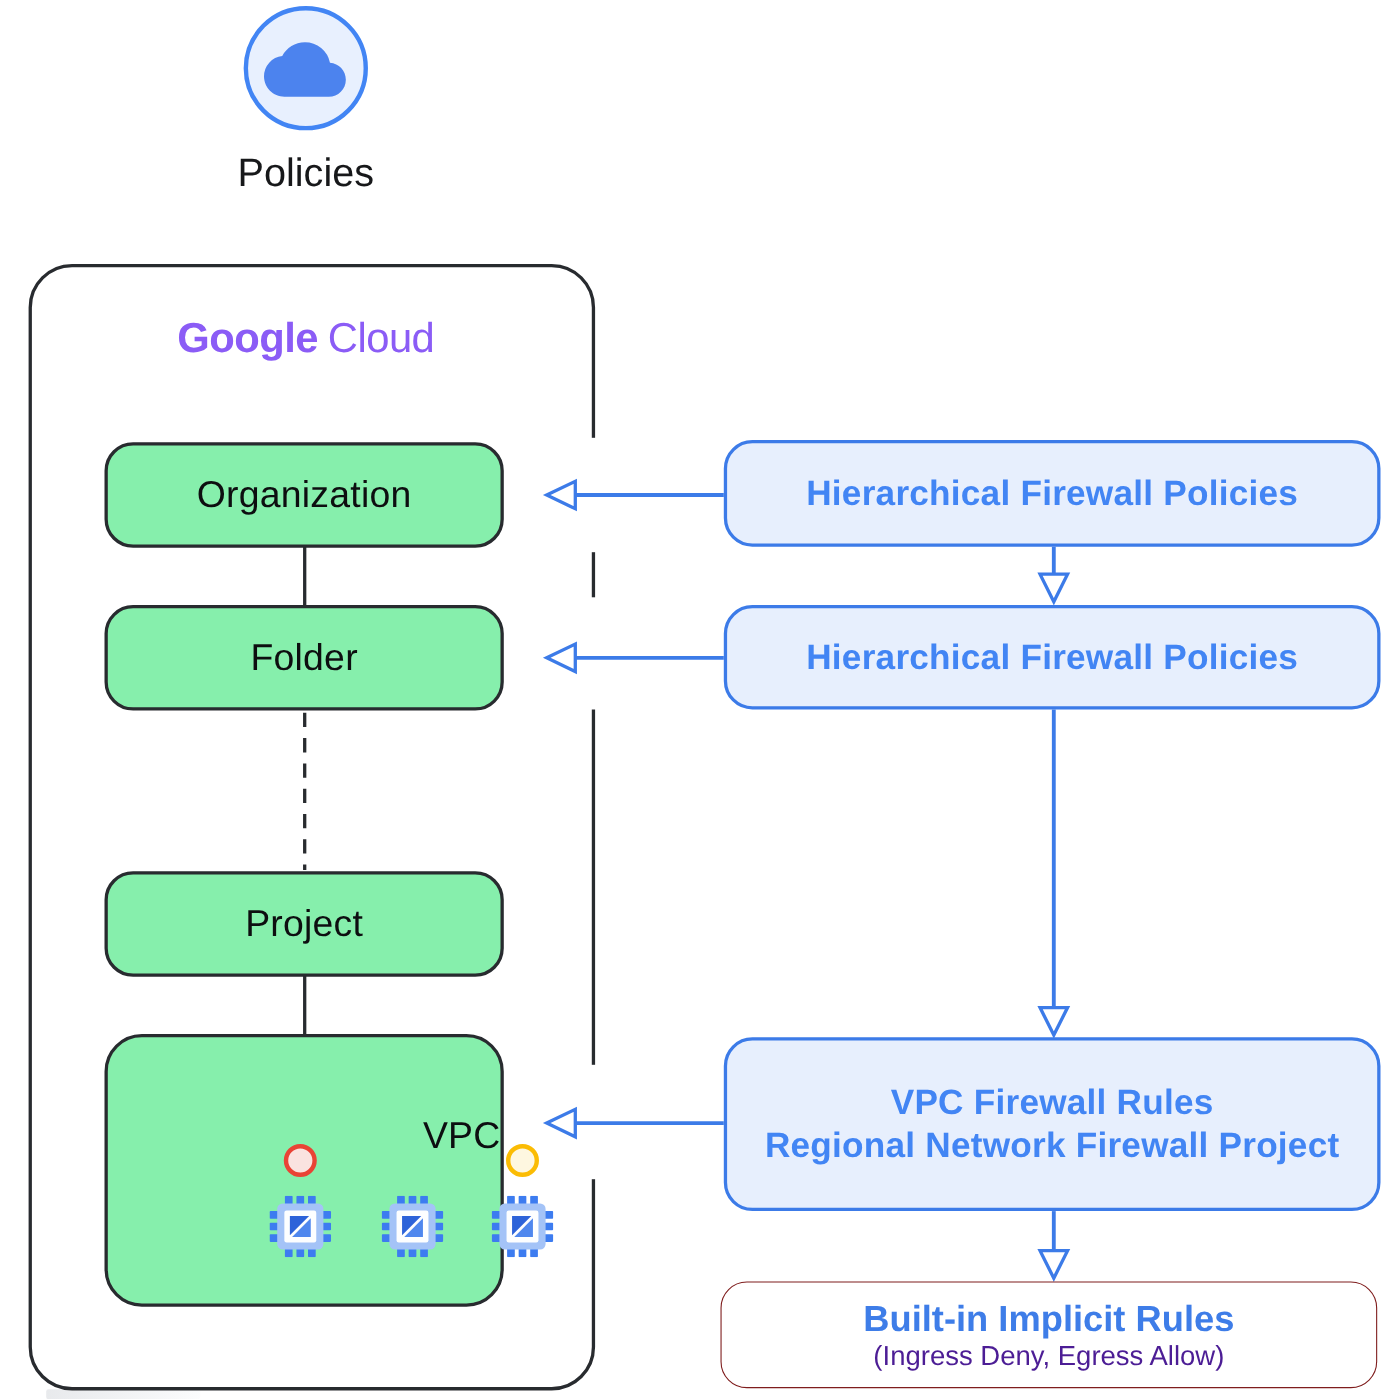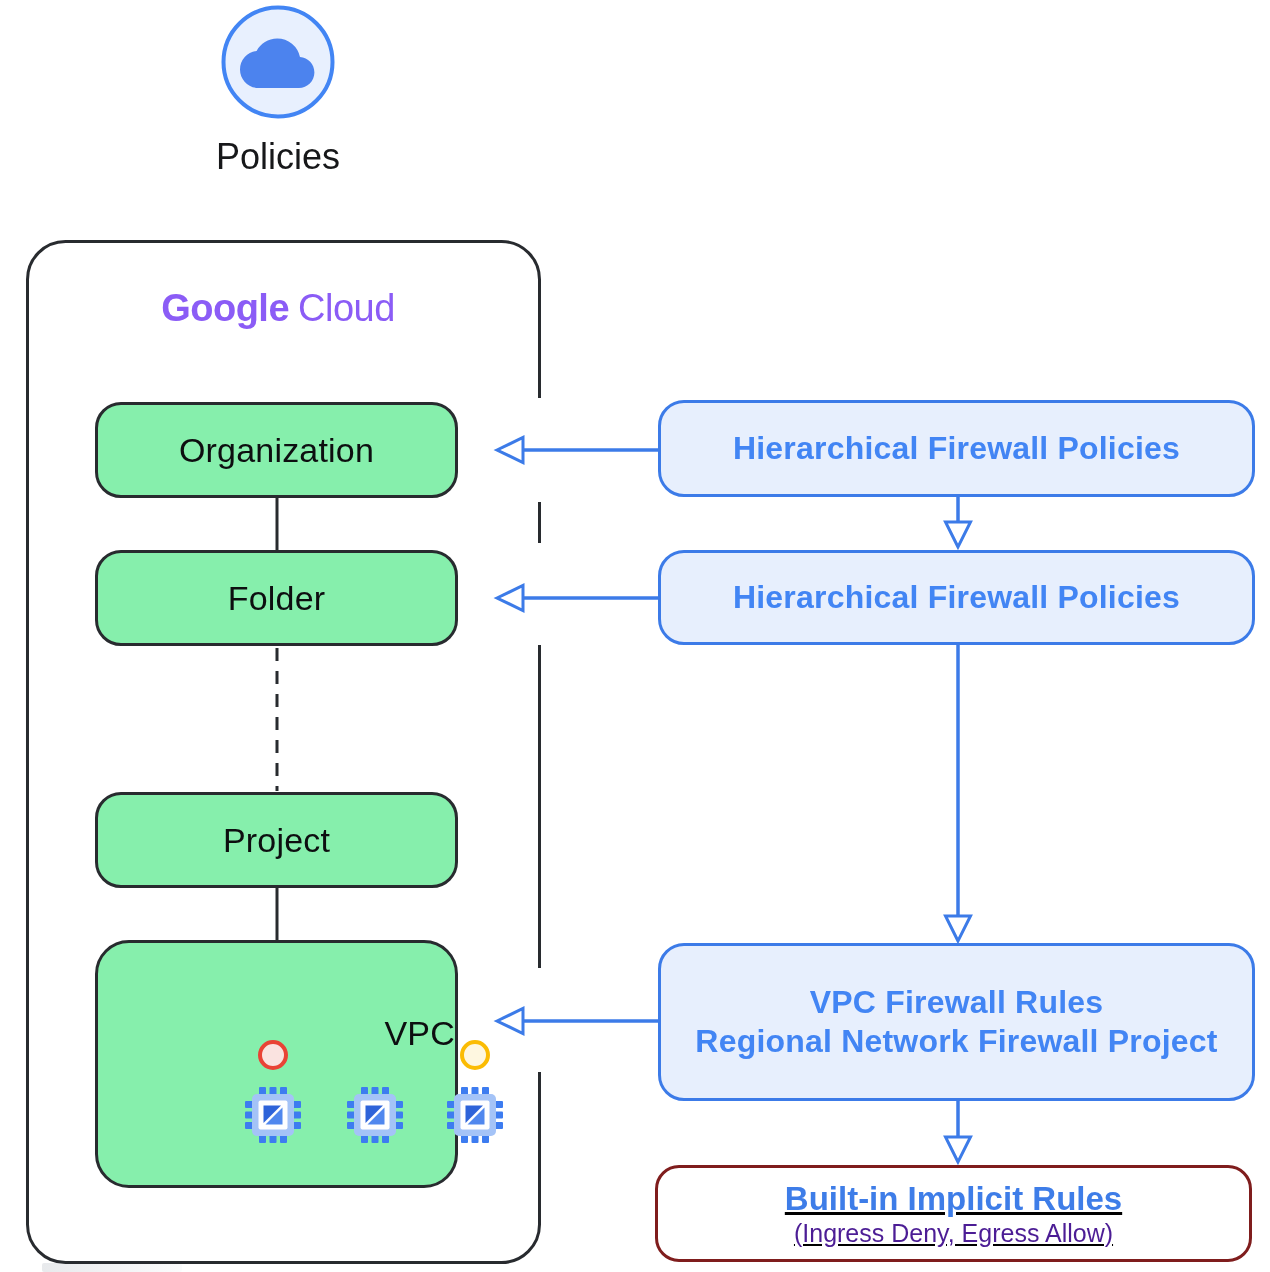--- a/index.html
+++ b/index.html
@@ -30,21 +30,21 @@
     color:#4285F4;font-size:32px;font-weight:600;letter-spacing:.2px;text-align:center;
   }
   .policy-hfp1{left:658px;top:400px;width:597px;height:97px;}
   .policy-hfp2{left:658px;top:550px;width:597px;height:95px;}
   .policy-rules{left:658px;top:943px;width:597px;height:158px;font-size:32px;}
   .policy-rules .rule-line{line-height:39px;}
   .builtin{
     position:absolute;z-index:2;box-sizing:border-box;
     left:655px;top:1165px;width:597px;height:97px;
     display:flex;flex-direction:column;align-items:center;justify-content:center;
-    background:#ffffff;border:3px solid #7f1d1d;border-radius:24px;text-align:center;text-decoration:underline;
+    background:#ffffff;border:1px solid #7f1d1d;border-radius:24px;text-align:center;
   }
   .builtin-title{color:#3E7DE8;font-size:33px;font-weight:700;line-height:38px;}
   .builtin-sub{color:#4c1d95;font-size:25px;font-weight:500;line-height:30px;}
   .label-internet{
     position:absolute;z-index:2;left:128px;top:136px;width:300px;text-align:center;
     font-size:36px;font-weight:500;color:#17181a;
   }
   .logo{
     position:absolute;z-index:2;left:78px;top:287px;width:400px;text-align:center;
     font-size:38px;color:#8b5cf6;letter-spacing:-0.5px;

